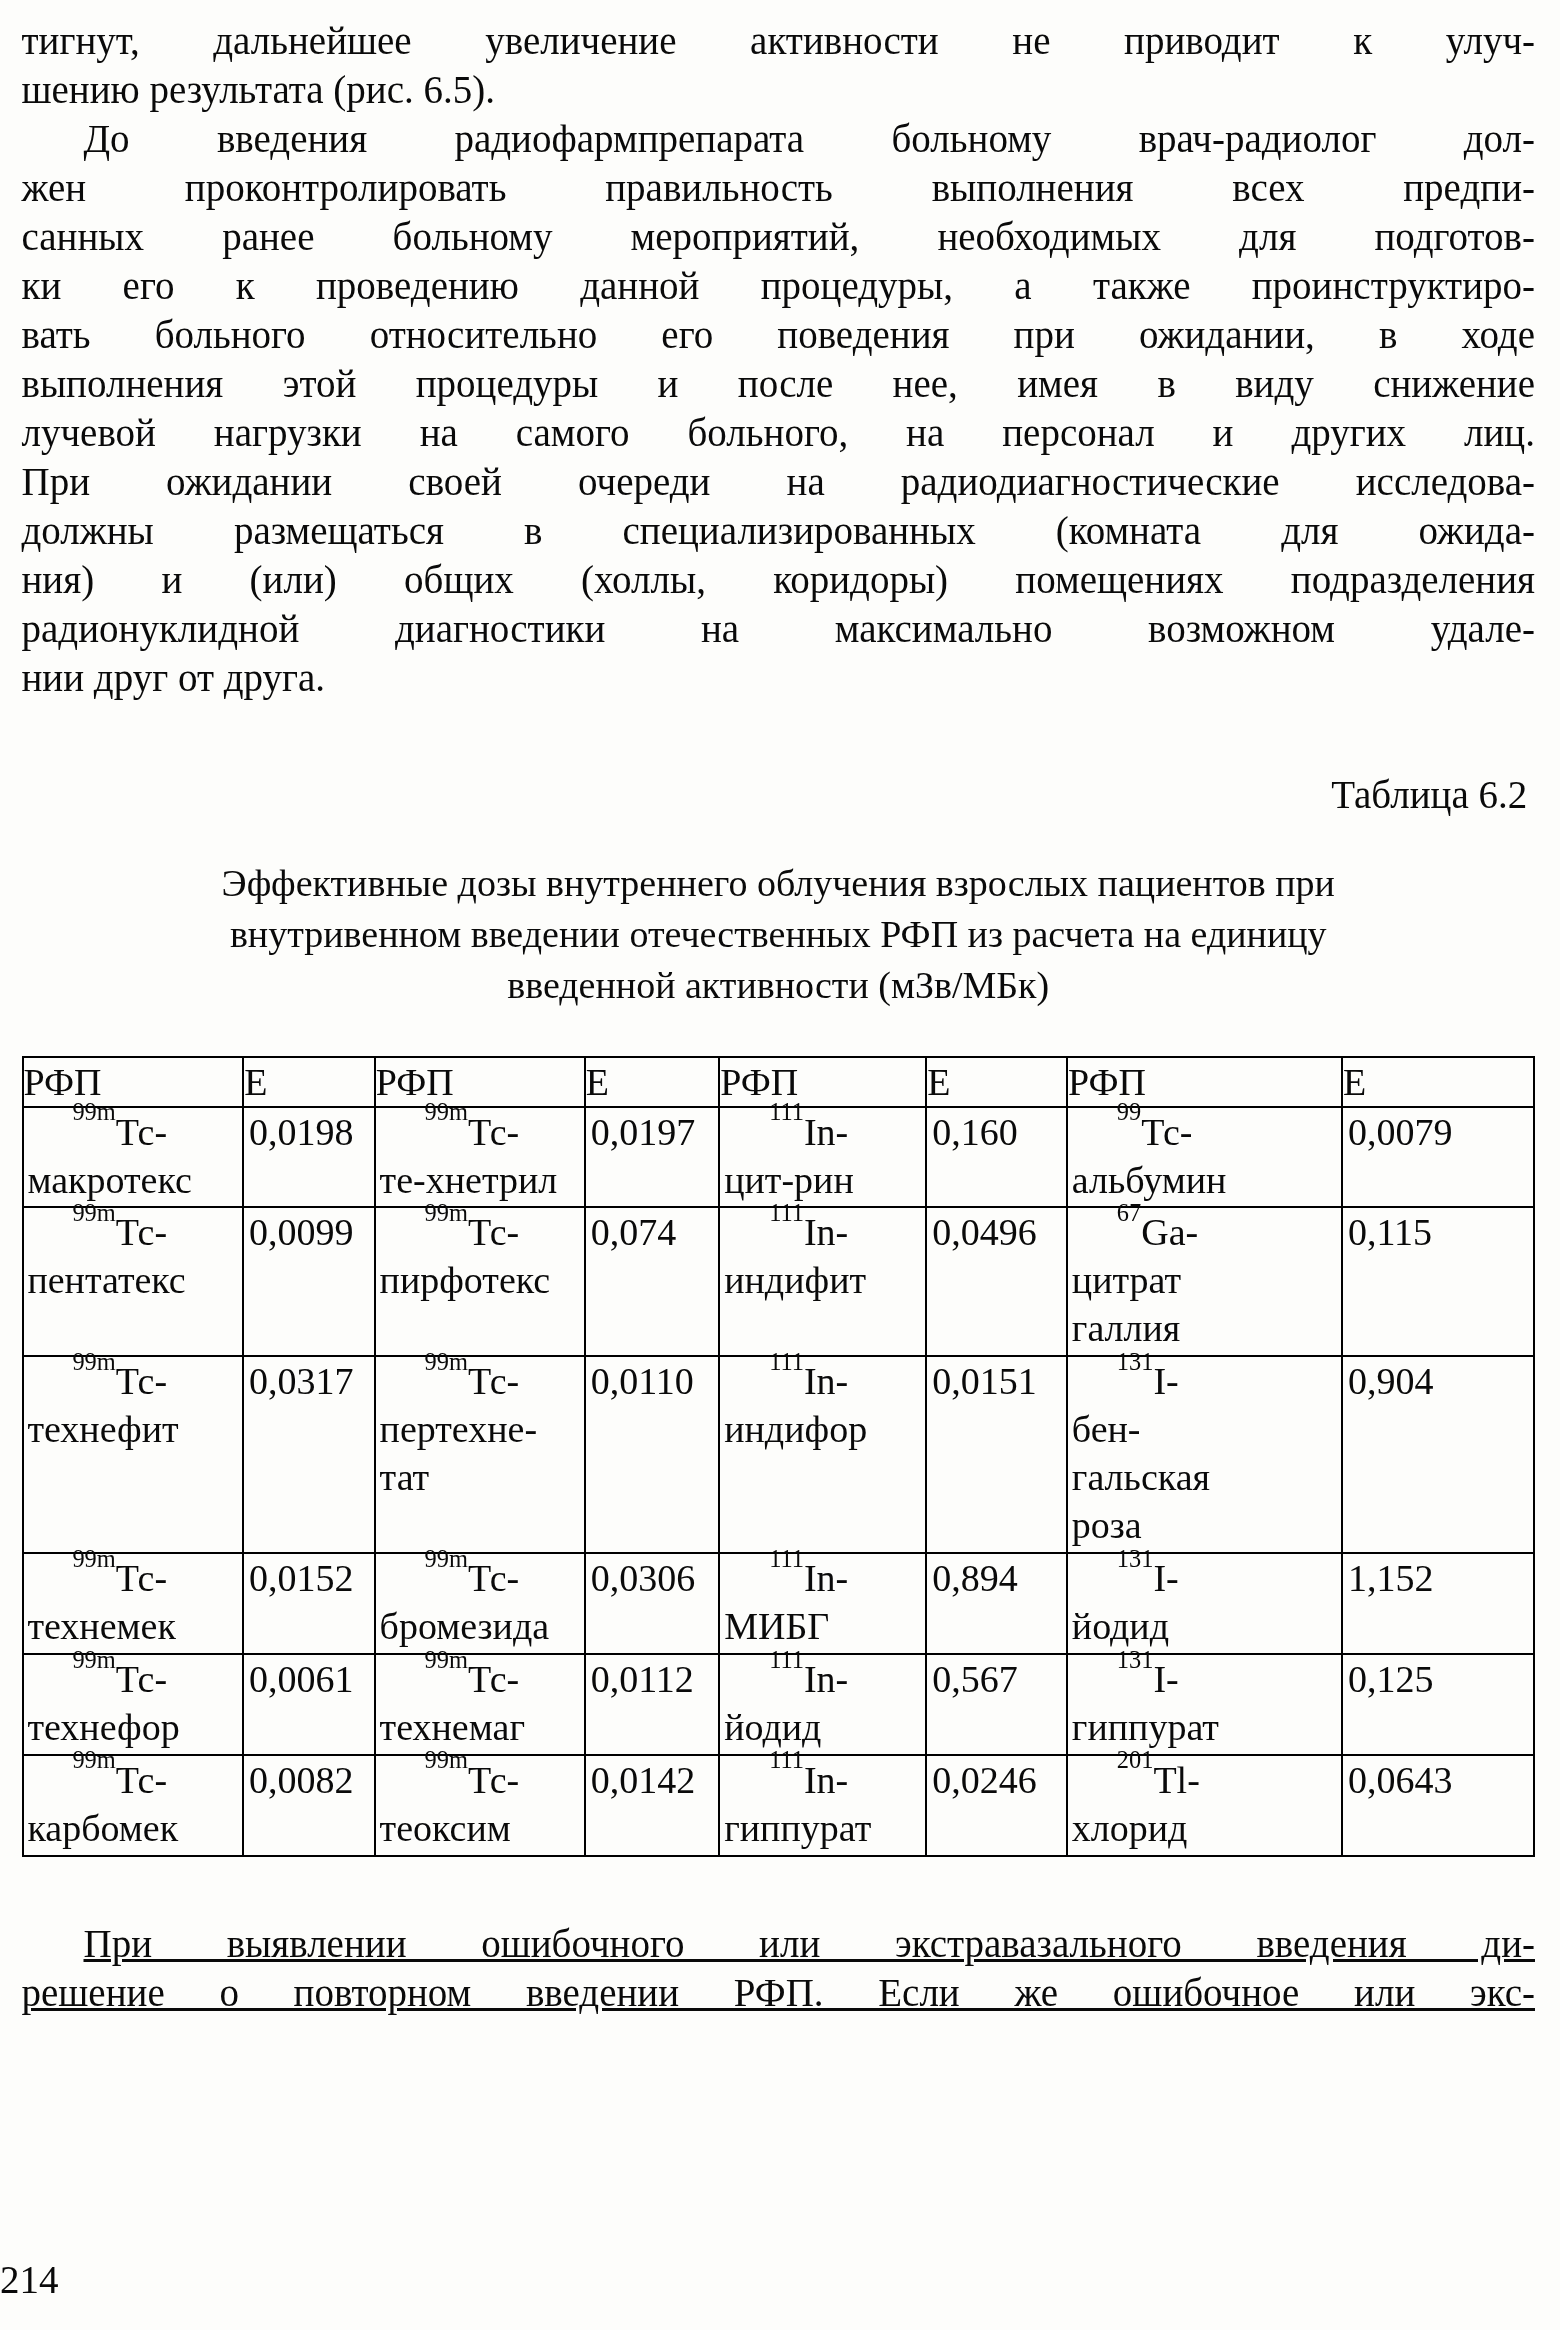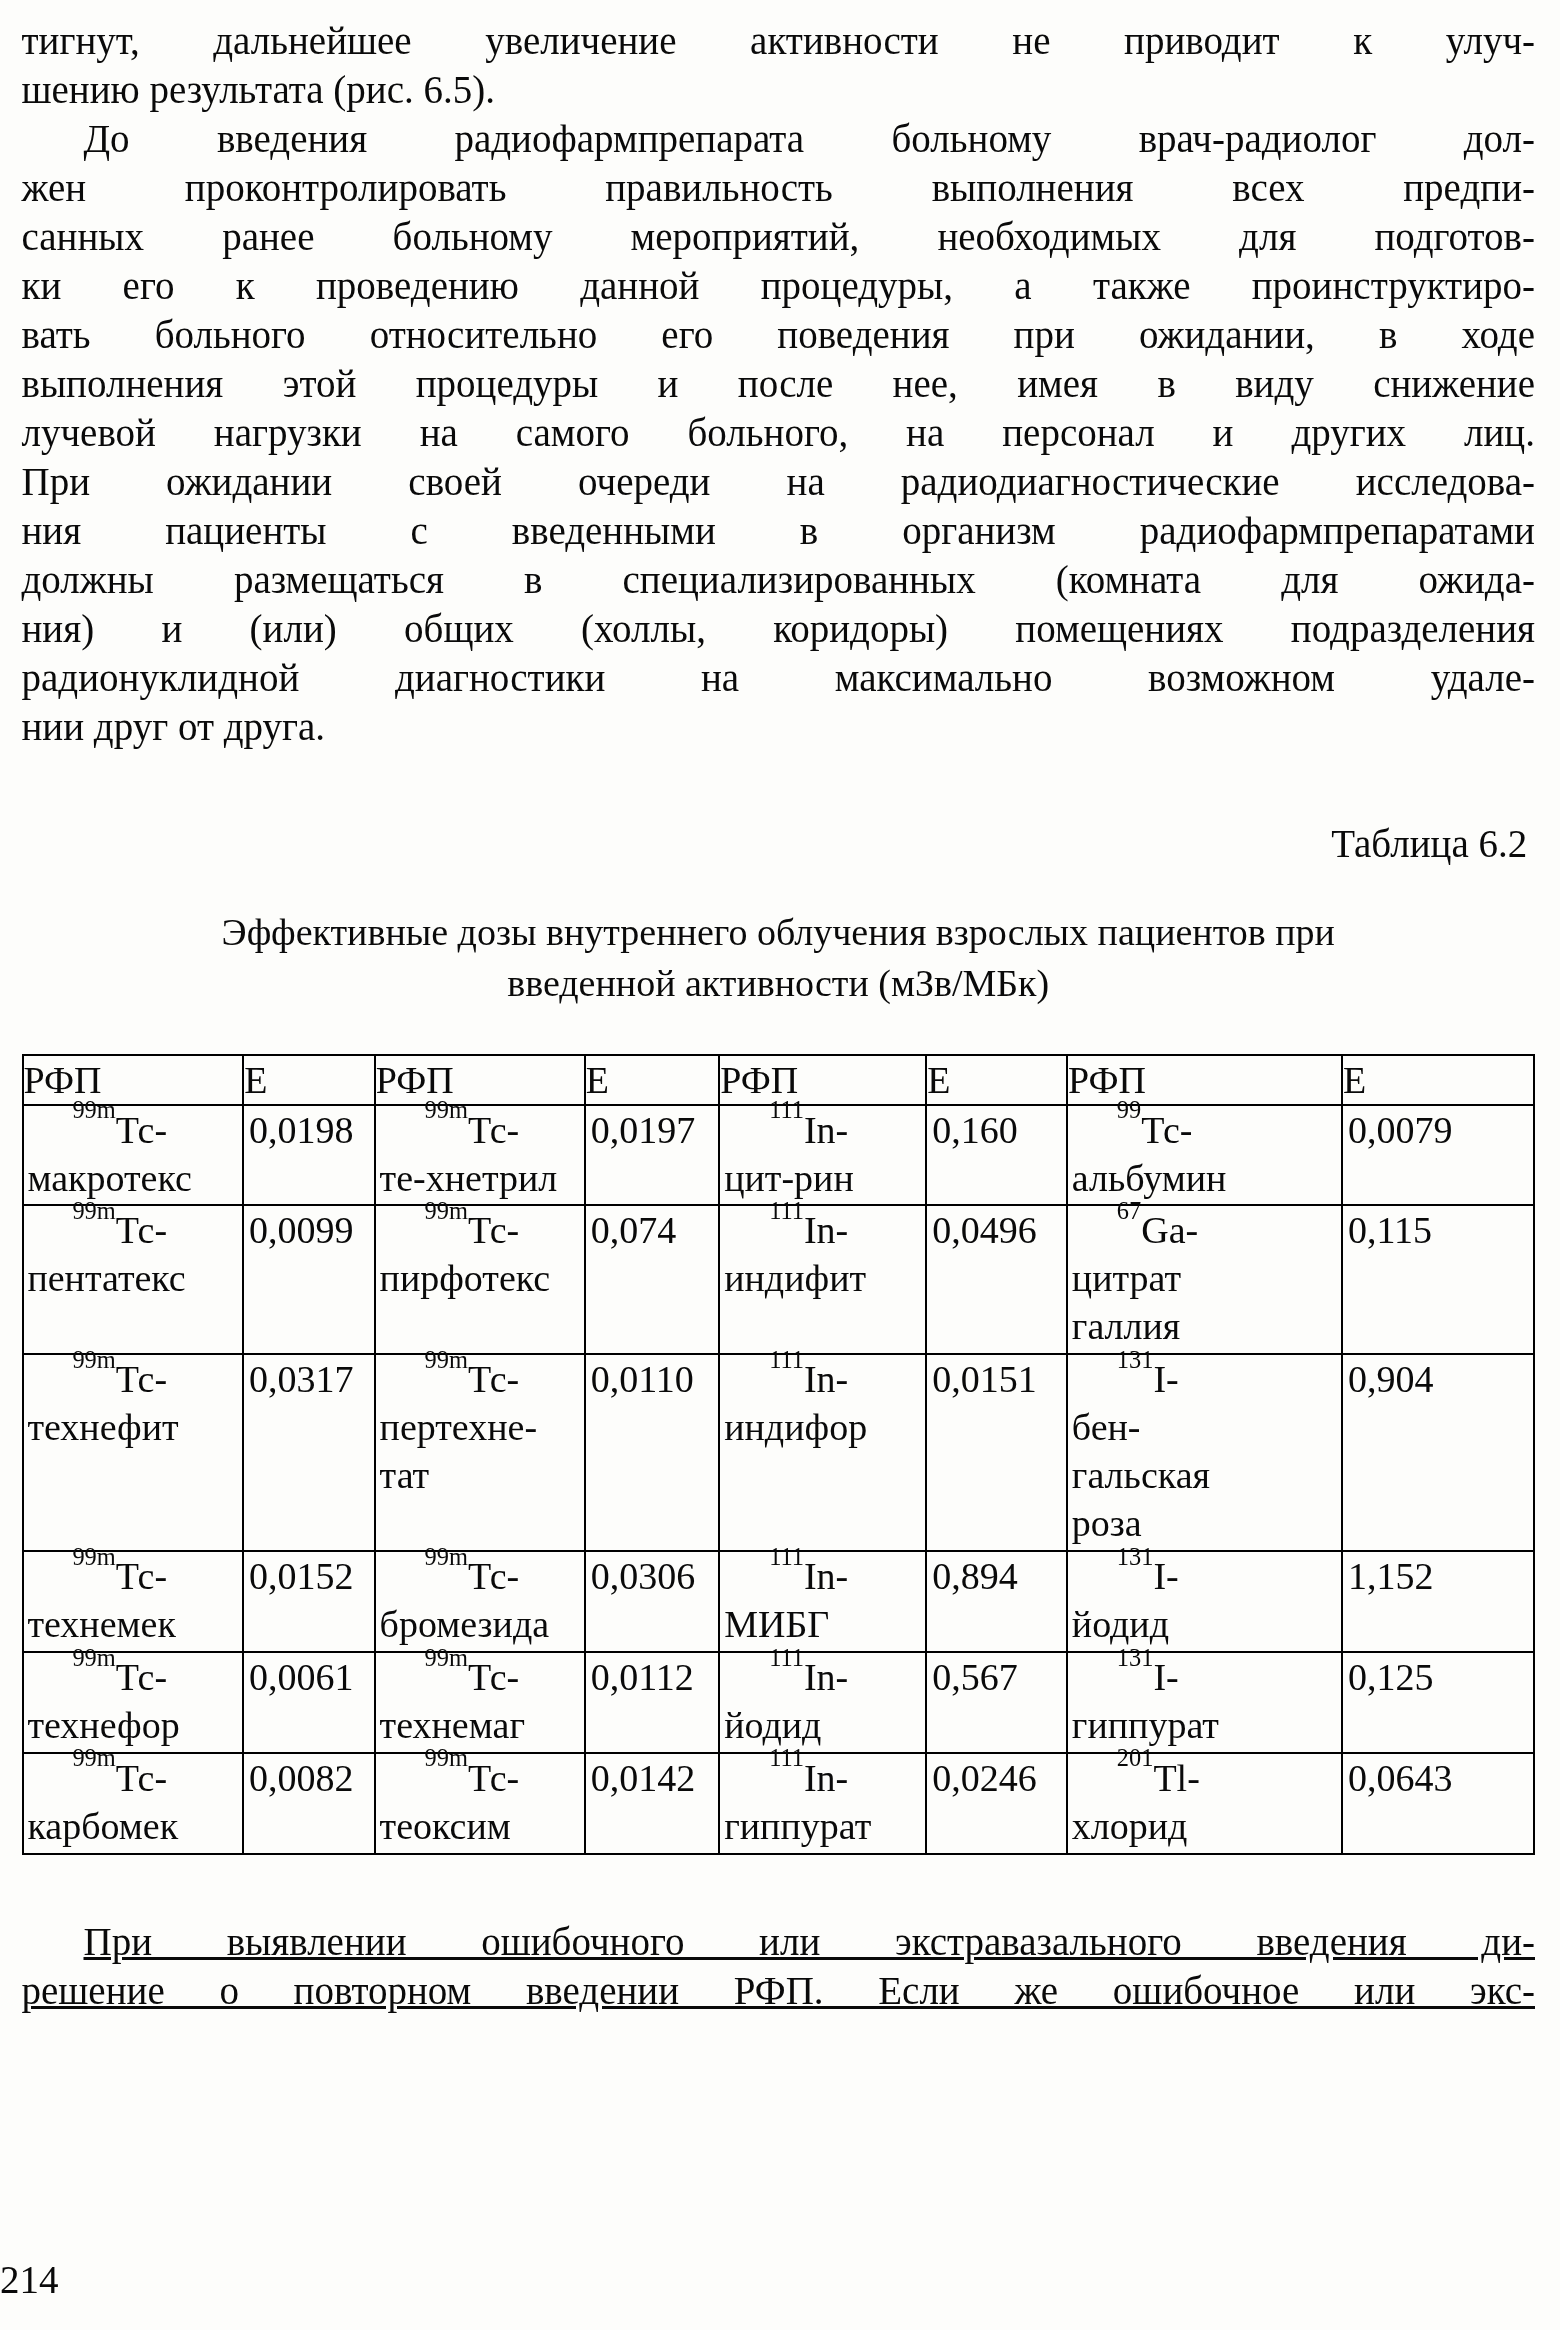--- a/index.html
+++ b/index.html
@@ -52,31 +52,31 @@
 
   <div class="body-text">
       <div class="tline firstline">До введения радиофармпрепарата больному врач-радиолог дол-</div>
       <div class="tline">жен проконтролировать правильность выполнения всех предпи-</div>
       <div class="tline">санных ранее больному мероприятий, необходимых для подготов-</div>
       <div class="tline">ки его к проведению данной процедуры, а также проинструктиро-</div>
       <div class="tline">вать больного относительно его поведения при ожидании, в ходе</div>
       <div class="tline">выполнения этой процедуры и после нее, имея в виду снижение</div>
       <div class="tline">лучевой нагрузки на самого больного, на персонал и других лиц.</div>
       <div class="tline">При ожидании своей очереди на радиодиагностические исследова-</div>
-      <div class="tline">ния пациенты с введенными в организм радиофармпрепаратами</div>
       <div class="tline">должны размещаться в специализированных (комната для ожида-</div>
       <div class="tline">ния) и (или) общих (холлы, коридоры) помещениях подразделения</div>
       <div class="tline">радионуклидной диагностики на максимально возможном удале-</div>
       <div class="tline lastline">нии друг от друга.</div>
     </div>
 
   <div class="caption">Таблица 6.2</div>
 
   <div class="tbl-title">
       <div>Эффективные дозы внутреннего облучения взрослых пациентов при</div>
+      <div>внутривенном введении отечественных РФП из расчета на единицу</div>
       <div>введенной активности (мЗв/МБк)</div>
     </div>
 
   <table class="doses">
     <colgroup>
       <col class="cn1">
         <col class="cv1">
       <col class="cn2">
         <col class="cv2">
       <col class="cn3">

